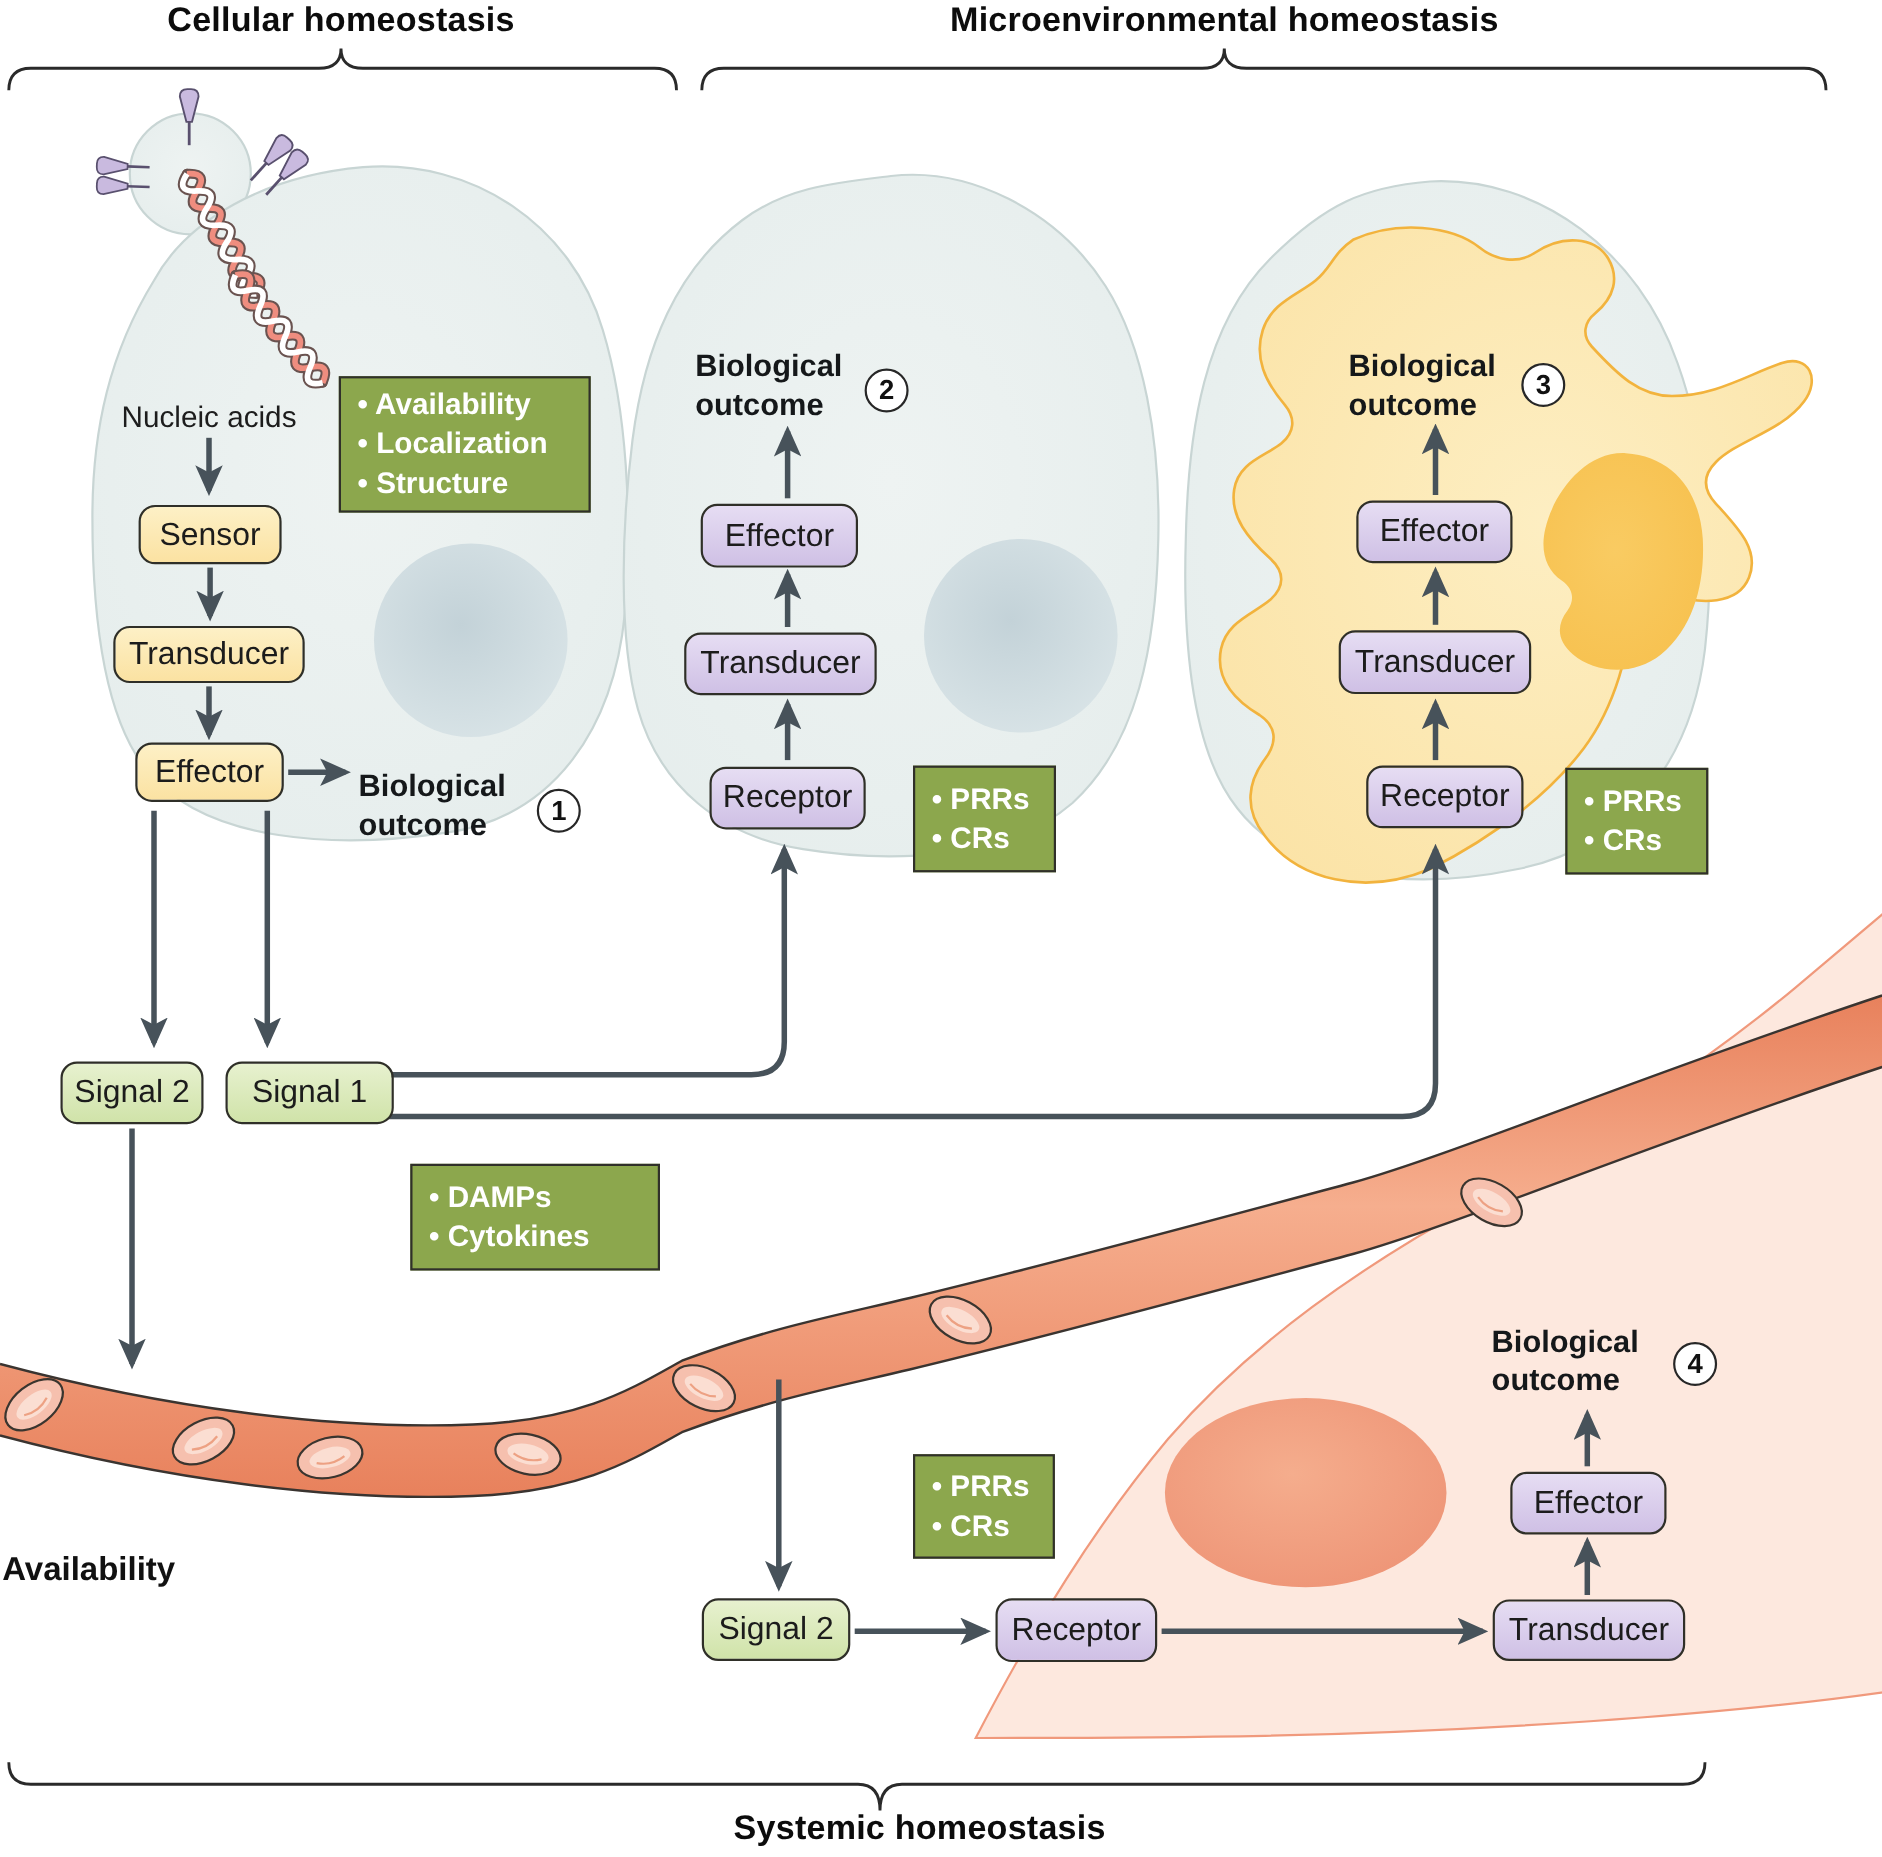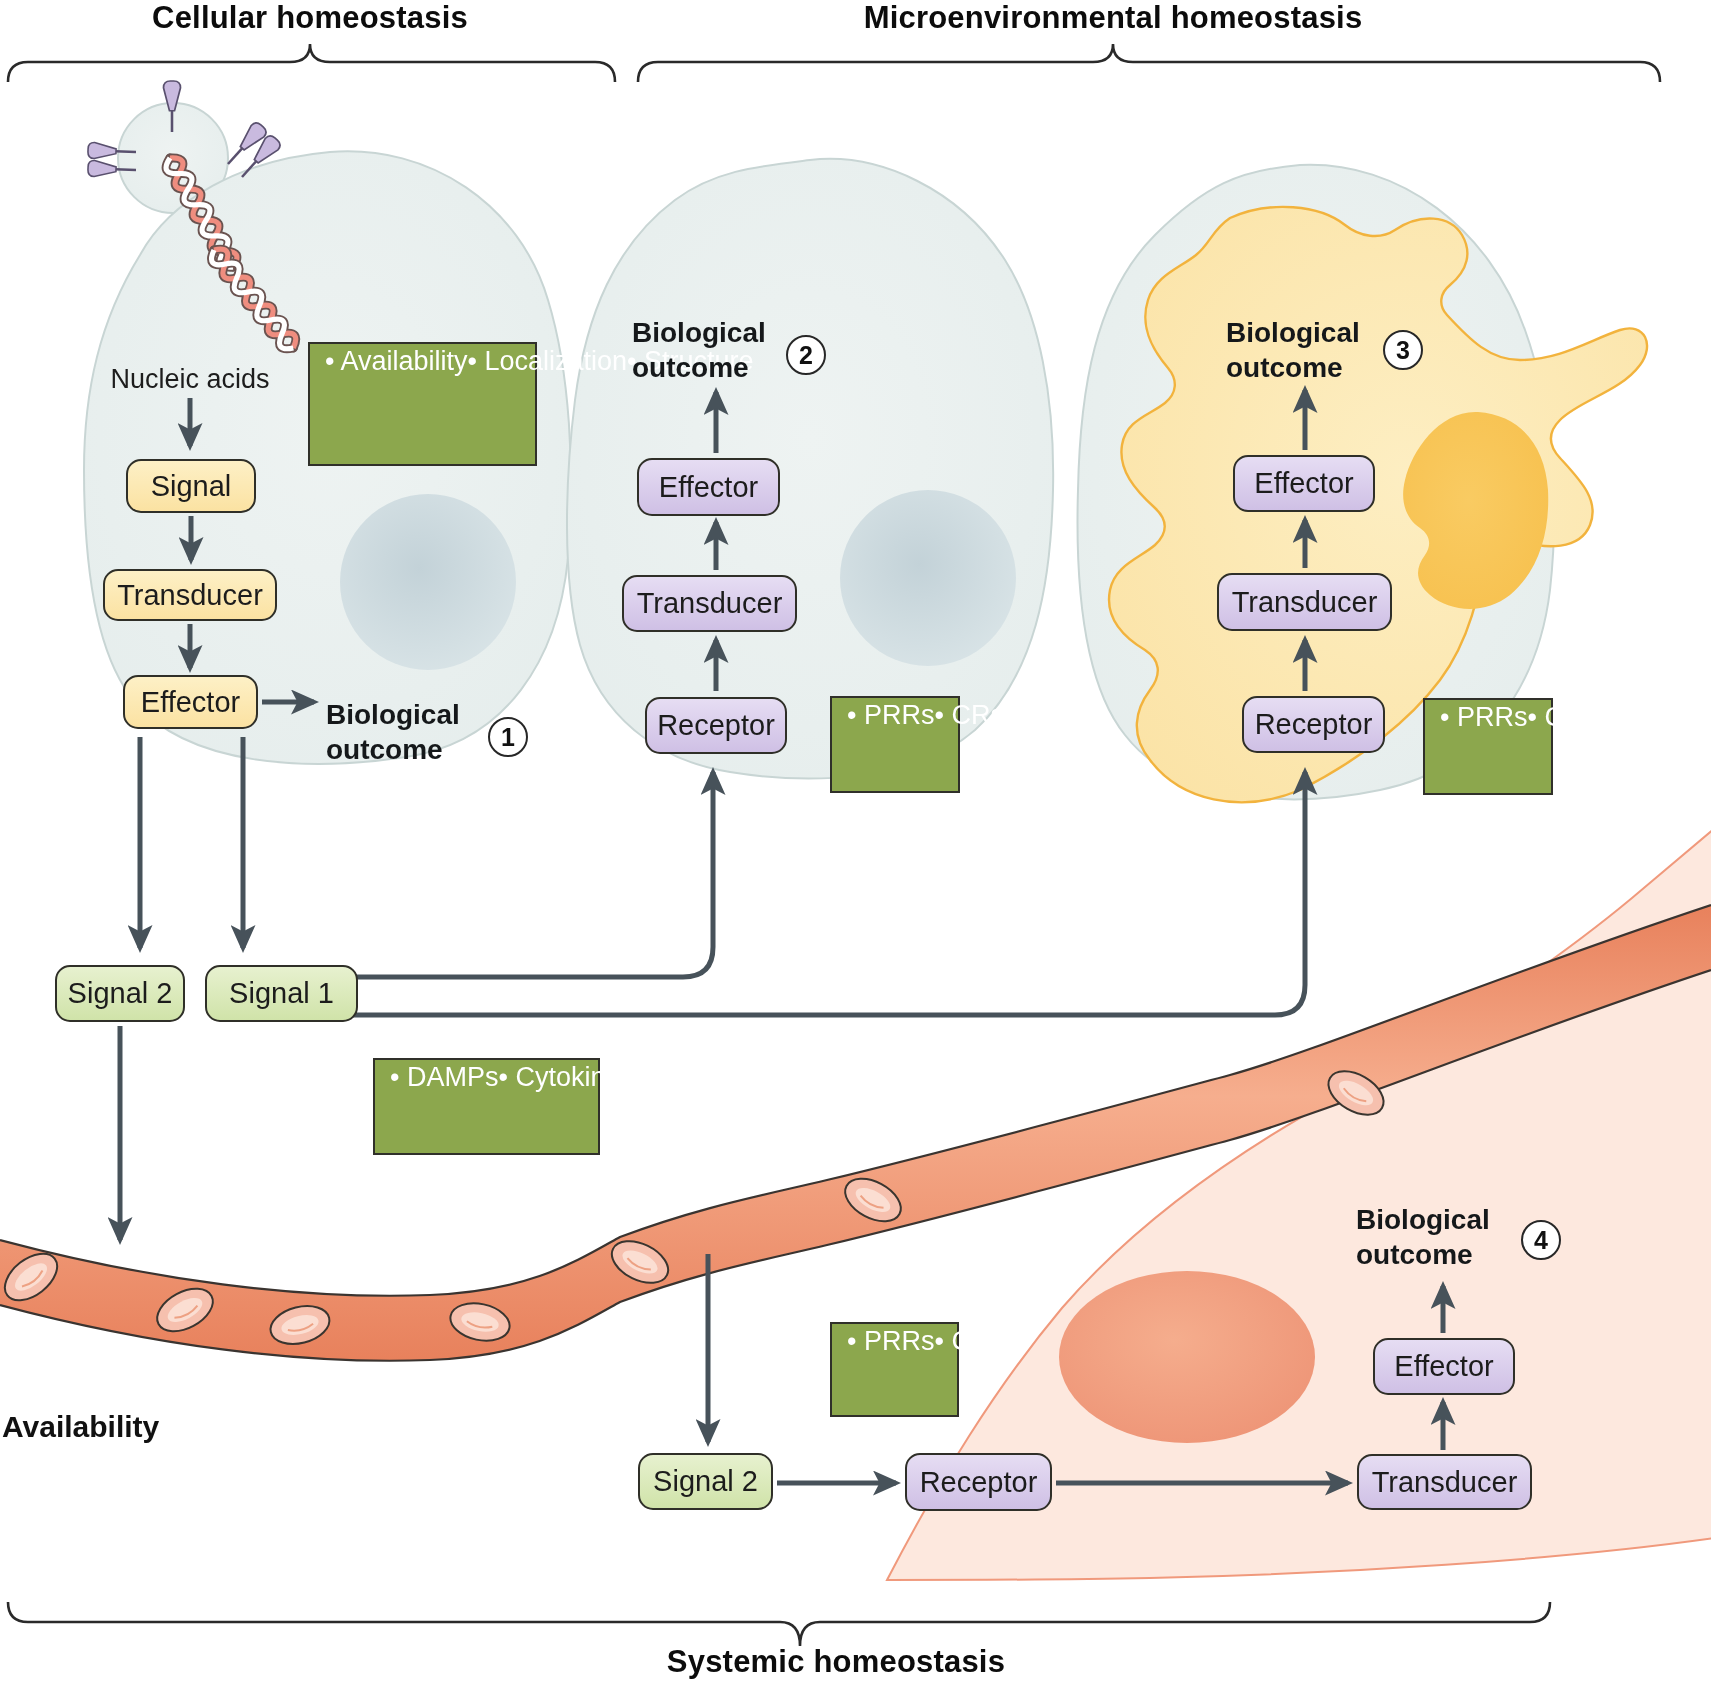--- a/index.html
+++ b/index.html
@@ -14,22 +14,22 @@
   .node{
     position:absolute;display:flex;align-items:center;justify-content:center;
     border:2px solid #2f2f28;border-radius:15px;font-size:29px;color:#1c1c1c;
     box-sizing:border-box;white-space:nowrap;
   }
   .node.yellow{background:linear-gradient(180deg,#fdf0c6 0%,#fbe2a2 100%);}
   .node.purple{background:linear-gradient(180deg,#e6ddf3 0%,#cfc0e5 100%);}
   .node.green{background:linear-gradient(180deg,#e7f1cf 0%,#d0e3a9 100%);}
   .olive{
     position:absolute;background:#8ca74d;border:2px solid #30302a;color:#ffffff;
-    font-weight:normal;font-size:27px;line-height:1.33;display:flex;flex-direction:row;
-    justify-content:flex-start;padding-left:15px;box-sizing:border-box;
+    font-weight:bold;font-size:27px;line-height:1.33;display:flex;flex-direction:column;
+    justify-content:center;padding-left:15px;box-sizing:border-box;
   }
   .olive span{display:block;white-space:nowrap;}
   .outcome{
     position:absolute;font-weight:bold;font-size:28px;line-height:1.25;text-align:left;
     color:#15181a;display:flex;align-items:center;justify-content:center;
   }
   .numcircle{
     position:absolute;width:40px;height:40px;border-radius:50%;background:#ffffff;
     border:2.5px solid #272727;display:flex;align-items:center;justify-content:center;
     font-weight:bold;font-size:25px;color:#111;box-sizing:border-box;
@@ -186,21 +186,21 @@
   <path class="arrow" d="M1056,1483 L1348,1483"></path>
   <path class="arrow" d="M1443,1450 L1443,1402"></path>
   <path class="arrow" d="M1443,1333 L1443,1286"></path>
 </svg>
 
 <div class="title" style="left:813px;top:0px;width:600px;">Microenvironmental homeostasis</div>
 <div class="title" style="left:110px;top:0px;width:400px;">Cellular homeostasis</div>
 <div class="title" style="left:636px;top:1644px;width:400px;">Systemic homeostasis</div>
 
 <div class="lbl" style="left:95px;top:364px;width:190px;">Nucleic acids</div>
-<div class="node yellow" style="left:126px;top:459px;width:130px;height:54px;">Signal</div>
+<div class="node yellow" style="left:126px;top:459px;width:130px;height:54px;">Sensor</div>
 <div class="node yellow" style="left:103px;top:569px;width:174px;height:52px;">Transducer</div>
 <div class="node yellow" style="left:123px;top:675px;width:135px;height:54px;">Effector</div>
 <div class="outcome" style="left:326px;top:696px;width:148px;height:72px;">Biological outcome</div>
 <div class="numcircle" style="left:488px;top:717px;">1</div>
 <div class="olive" style="left:308px;top:342px;width:229px;height:124px;">
   <span>• Availability</span>
   <span>• Localization</span>
   <span>• Structure</span>
 </div>
 

